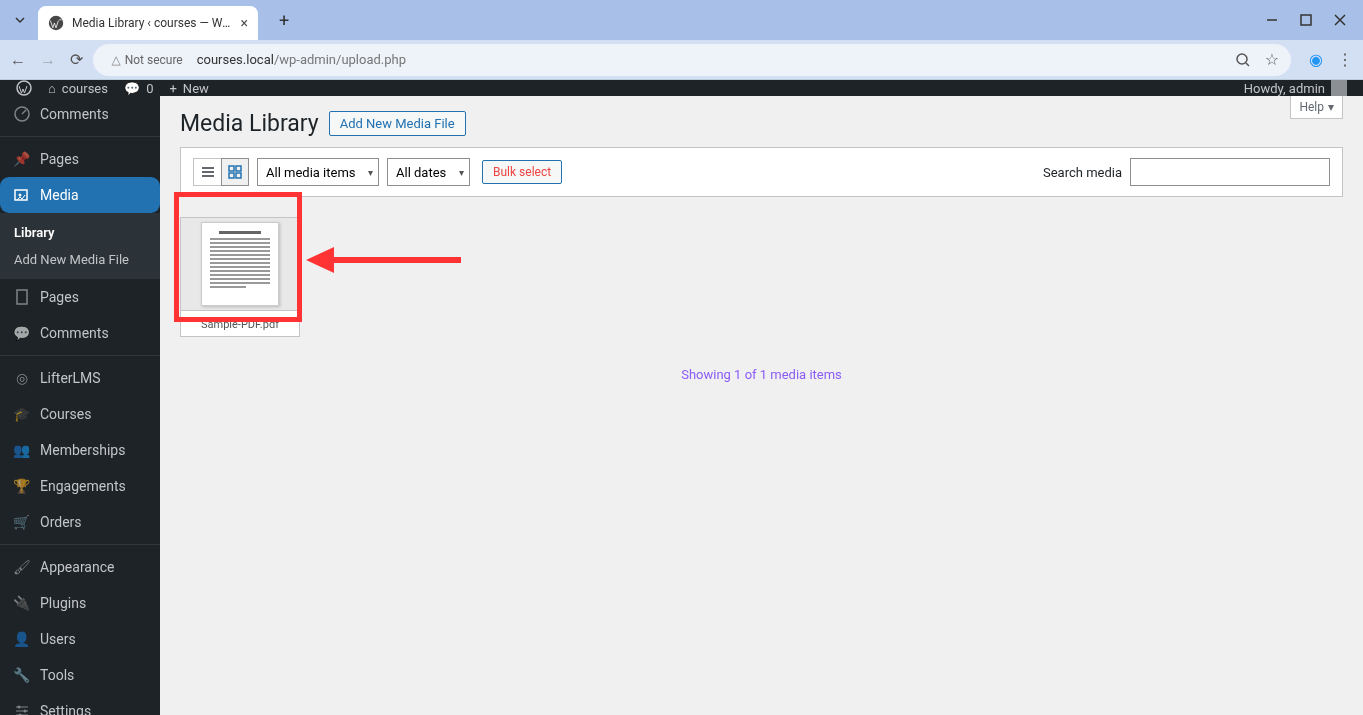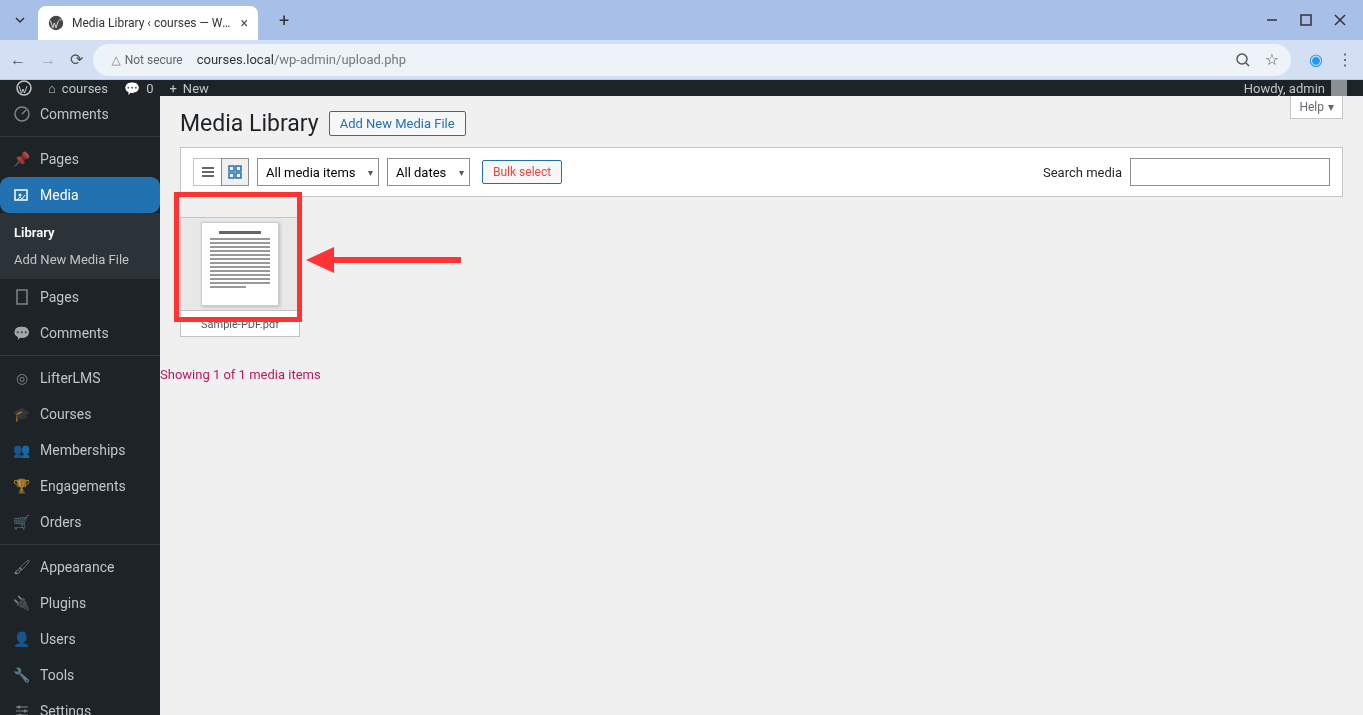--- a/index.html
+++ b/index.html
@@ -55,21 +55,21 @@
 .select-wrap::after{ content:'▾'; position:absolute; right:6px; top:50%; transform:translateY(-50%); font-size:10px; color:#555; pointer-events:none;}
 .bulk-btn { border:1px solid #2271b1; color:#ef4444; background:#f6f7f7; padding:4px 10px; font-size:12px; border-radius:2px; margin-left:4px;}
 .search-wrap { margin-left:auto; display:flex; align-items:center; gap:8px; font-size:13px; color:#1d2327;}
 .search-input { width:200px; height:28px; border:1px solid #8c8f94; padding:0 6px; font-size:13px;}
 .media-grid { padding:0 20px; display:flex; flex-wrap:wrap; gap:14px; }
 .media-item { width:120px; height:120px; background:#fff; border:1px solid #c3c4c7; position:relative; overflow:hidden;}
 .media-thumb { height:92px; background:#e8e8e8; display:flex; align-items:center; justify-content:center;}
 .media-name { height:28px; background:#fff; border-top:1px solid #c3c4c7; font-size:11px; display:flex; align-items:center; justify-content:center; color:#555;}
 .annot-box { position:absolute; border:5px solid #f33; pointer-events:none;}
 .annot-arrow { position:absolute; pointer-events:none;}
-.status-text { color:#be185d; font-size:13px; padding:30px 0; }
+.status-text { text-align:center; color:#8b5cf6; font-size:13px; padding:30px 0; }
 .doc-thumb{width:78px;height:84px;background:#fff;border:1px solid #ccc;box-shadow:1px 1px 3px rgba(0,0,0,.2);padding:6px 8px;}
 .doc-line{height:2px;background:#999;margin-bottom:2px;}
 .doc-title-line{height:3px;background:#666;width:70%;margin:2px auto 4px;}
 svg{display:block;}
 </style>
 </head>
 <body>
 
 <div class="browser-top">
   <div class="tab-area">

